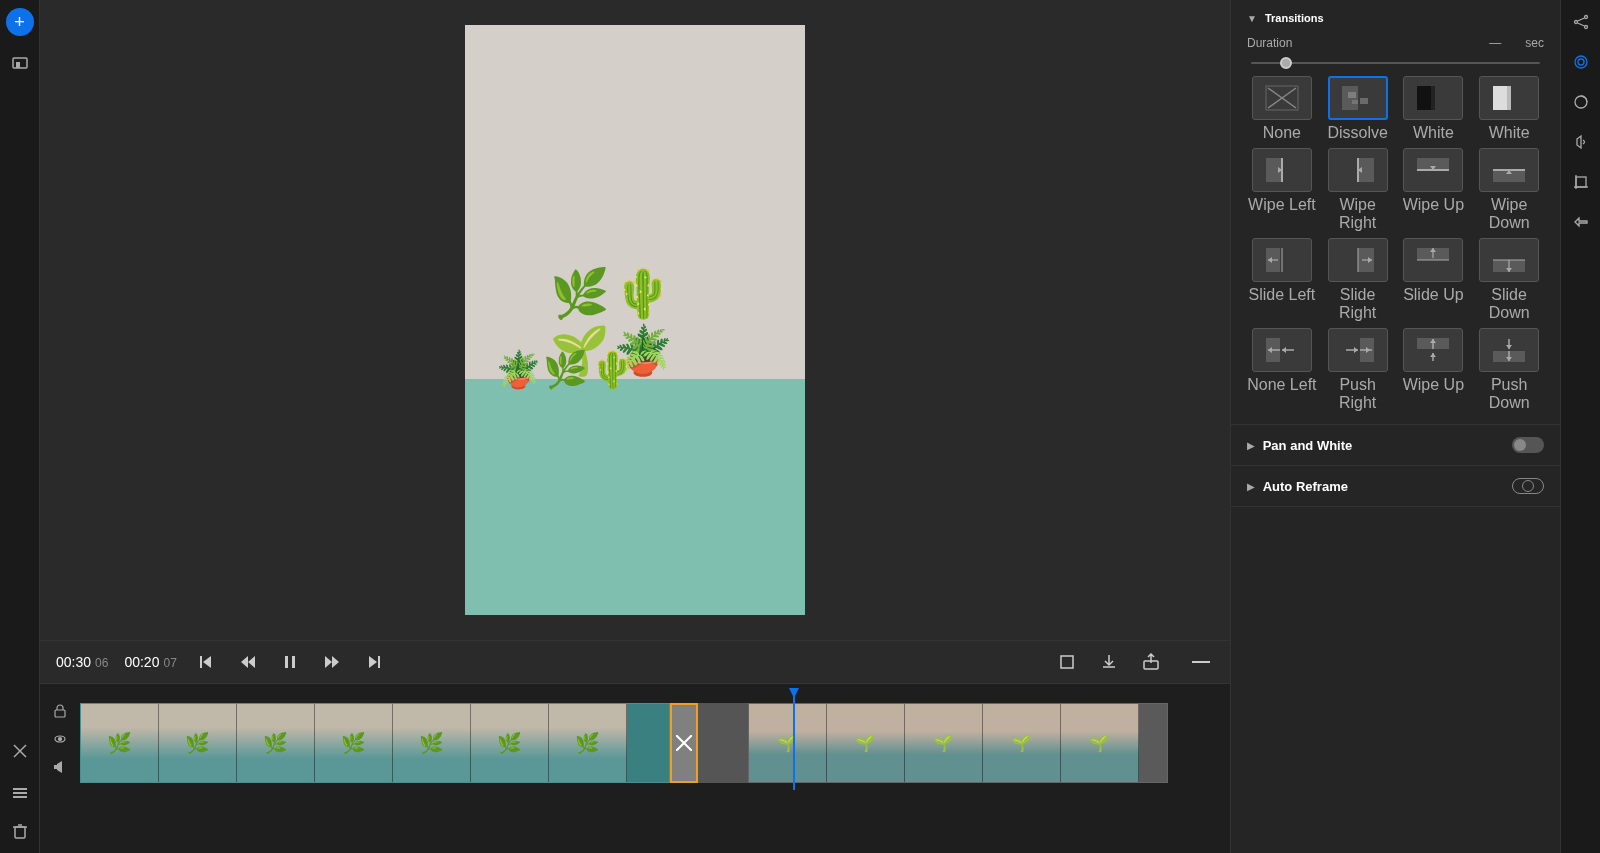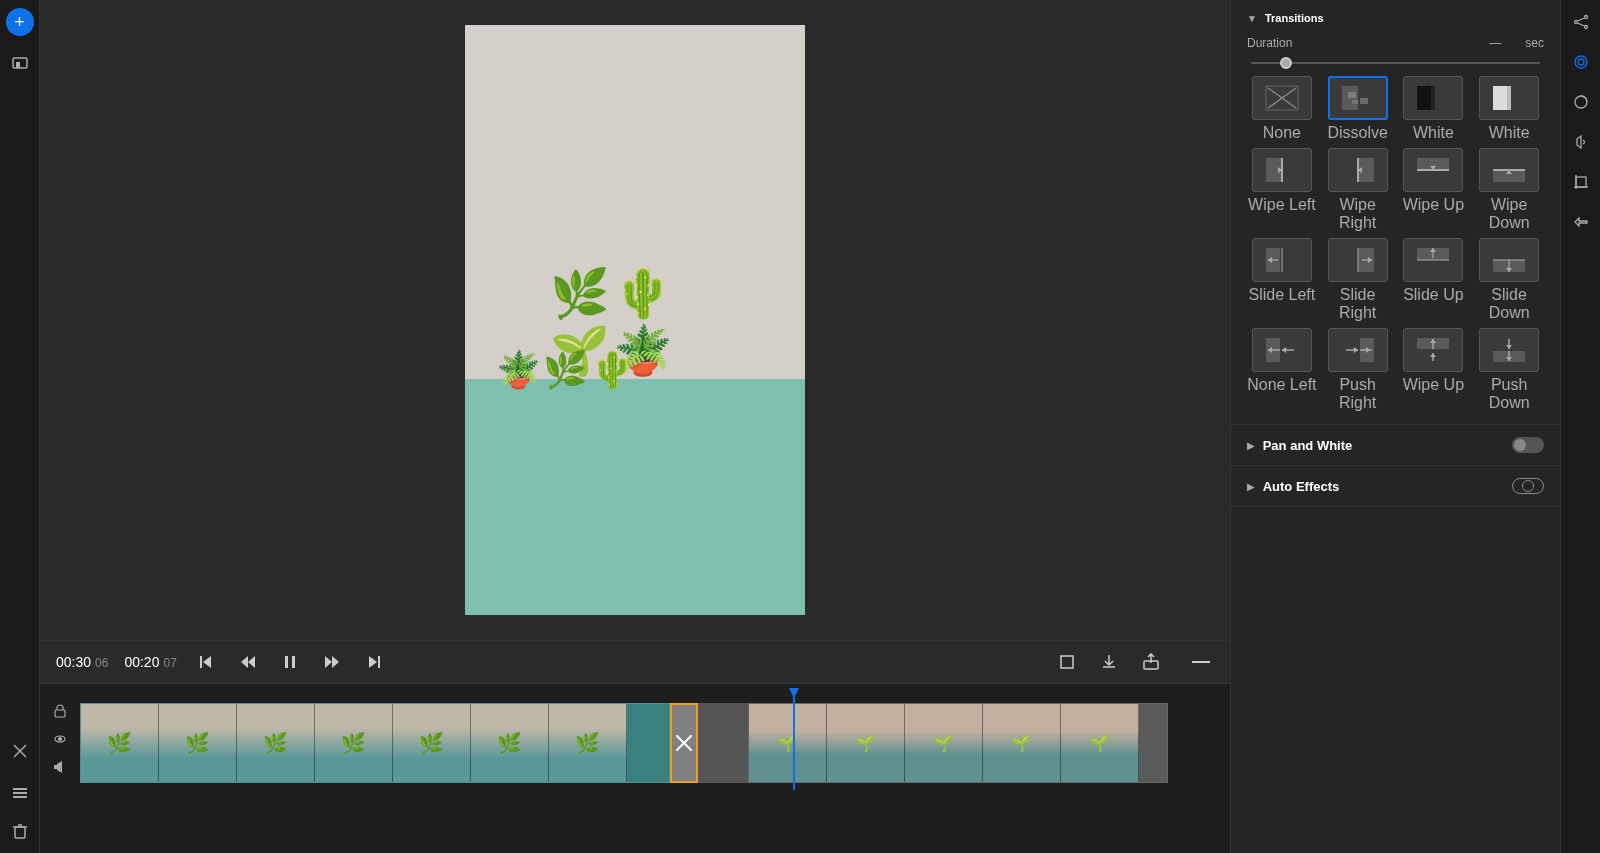--- a/index.html
+++ b/index.html
@@ -902,21 +902,21 @@
     <div class="collapsible-row">
       <span class="collapsible-chevron">▶</span>
       <span class="collapsible-title">Pan and White</span>
       <div class="toggle-switch off"></div>
     </div>
   </div>
 
   <div class="collapsible-section">
     <div class="collapsible-row">
       <span class="collapsible-chevron">▶</span>
-      <span class="collapsible-title">Auto Effects</span>
+      <span class="collapsible-title">Auto Reframe</span>
       <div class="toggle-circle"></div>
     </div>
   </div>
 
 </div>
 
 <div class="right-tool-sidebar">
   <div class="tool-btn">
     <svg width="16" height="16" viewBox="0 0 16 16" fill="none" stroke="#aaa" stroke-width="1.3">
       <circle cx="13" cy="3" r="1.5"></circle>

